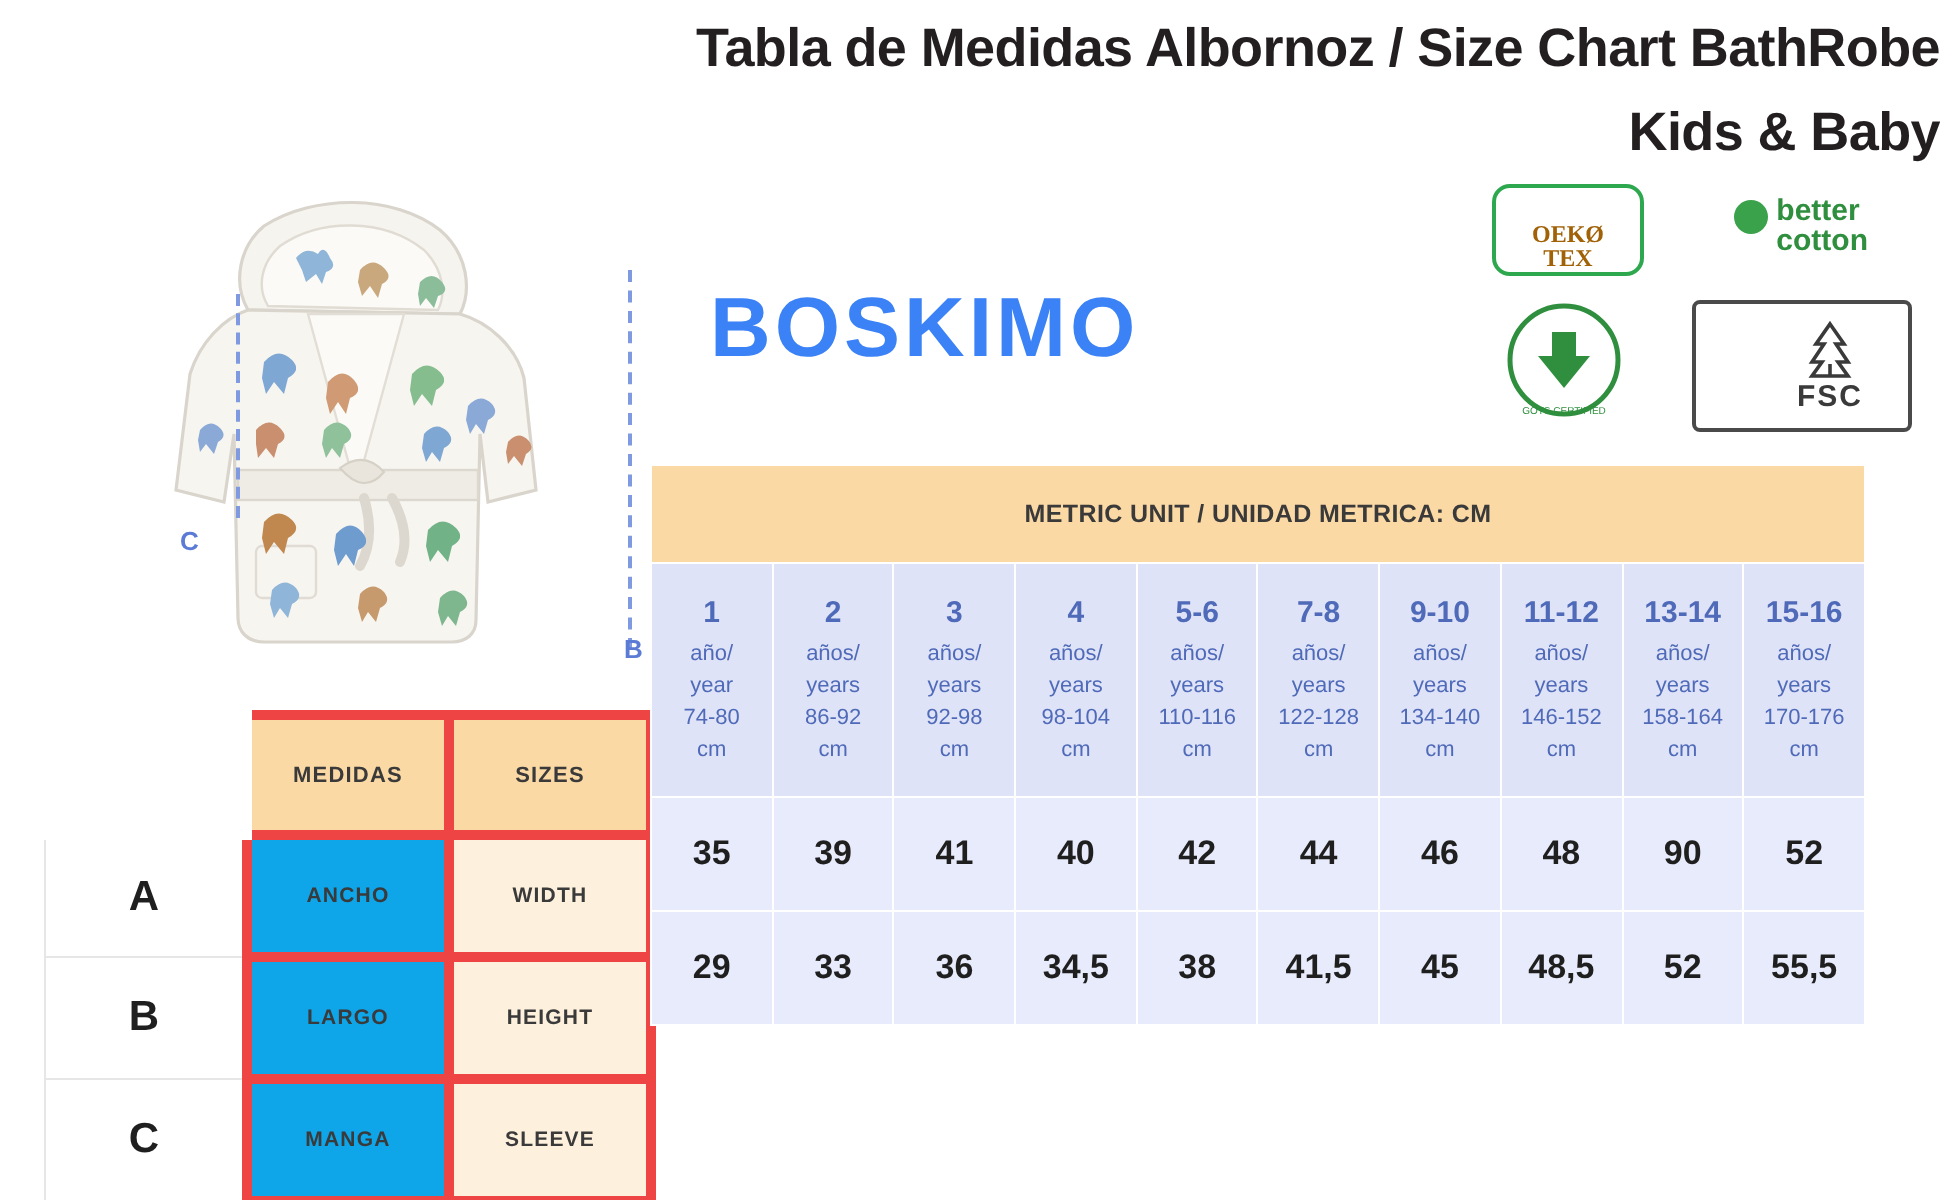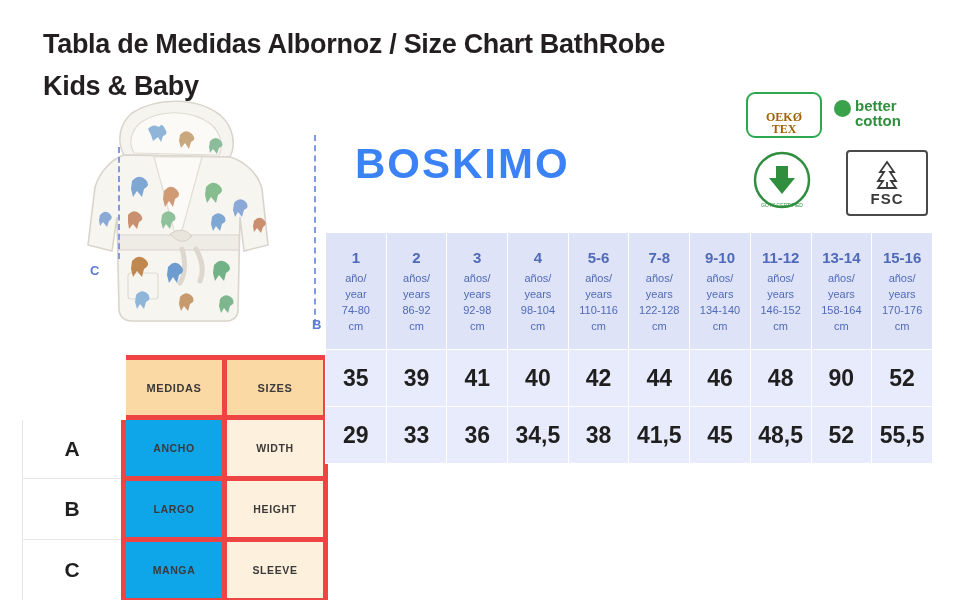--- a/index.html
+++ b/index.html
@@ -5,27 +5,26 @@
   html,body{margin:0;padding:0;}
   body{
     width:970px;height:600px;
     background:#ffffff;
     font-family:"Liberation Sans", sans-serif;
     color:#231f20;
     overflow:hidden;
     position:relative;
   }
   .title{
-    text-align:left;
+    text-align:right;
     font-size:27px;
     font-weight:bold;
     letter-spacing:-0.3px;
     line-height:1.55;
-    padding-top:24px;
-    margin-left:43px;
+    padding-top:4px;
   }
   .title .line2{display:block;}
 
   
   .robe-area{
     position:absolute;
     left:40px; top:95px;
     width:270px; height:250px;
   }
   .robe-svg{position:absolute;left:22px;top:0;}
@@ -49,21 +48,21 @@
     font-size:42px;letter-spacing:2px;
     color:#3b82f6;font-weight:bold;
     font-family:"Liberation Sans", sans-serif;
   }
 
   
   .badges{
     position:absolute;right:34px;top:92px;
     width:190px;height:120px;
   }
-  .badge{position:absolute;}
+  .badge{position:absolute;justify-content:flex-end;}
   .oeko{
     left:0;top:0;width:72px;height:42px;
     border:2px solid #2ea84f;border-radius:9px;
     display:flex;flex-direction:column;align-items:center;justify-content:flex-end;
     color:#a16207;font-size:12px;font-weight:bold;line-height:1.05;font-family:Liberation Serif, serif;
   }
   .better{
     left:88px;top:0;width:100px;height:42px;
     color:#2f8f3e;font-size:15px;font-weight:bold;line-height:1.05;
     display:flex;align-items:center;
@@ -73,20 +72,21 @@
     display:inline-block;margin-right:4px;position:relative;top:-5px;
   }
   .gots{
     left:0;top:58px;width:72px;height:60px;
   }
   .fsc{
     left:100px;top:58px;width:78px;height:62px;
     border:2px solid #4a4a4a;border-radius:4px;
     display:flex;flex-direction:column;align-items:center;justify-content:center;
     color:#3a3a3a;
+    padding-left:28px;
   }
   .fsc-text{font-size:15px;font-weight:bold;letter-spacing:1px;}
 
   
   .table-wrap{
     position:absolute;
     left:325px;top:232px;
     width:608px;
   }
   table.size{
@@ -113,21 +113,21 @@
     font-size:11px;
     line-height:1.45;
     height:108px;
     padding:4px 2px;
   }
   .hdr td .age{
     font-size:15px;font-weight:bold;display:block;margin-bottom:2px;
   }
   .vals td{
     background:#e8ebfb;
-    font-size:23px;
+    font-size:17px;
     font-weight:bold;
     color:#1f1f1f;
     height:54px;
     margin-top:48px;
   }
 
   
   .left-block{
     position:absolute;
     left:20px;top:355px;
@@ -272,20 +272,23 @@
       <td class="m1">MANGA</td>
       <td class="m2">SLEEVE</td>
     </tr>
   </tbody>
     </table>
 </div>
 
 <div class="table-wrap">
   <table class="size">
     <tbody>
+        <tr class="metric-row">
+      <td colspan="10">METRIC UNIT / UNIDAD METRICA: CM</td>
+    </tr>
     <tr class="hdr">
       <td>
         <span class="age">1</span>
         <span>año/</span><br>
         <span>year</span><br>
         <span>74-80</span><br>
         <span>cm</span>
       </td>
       <td>
         <span class="age">2</span>

